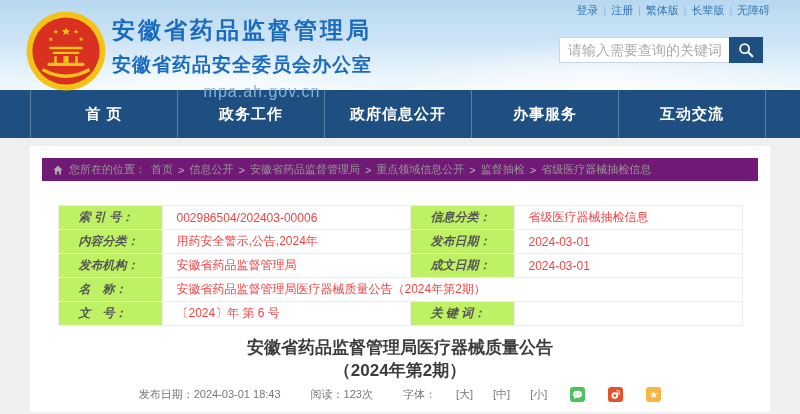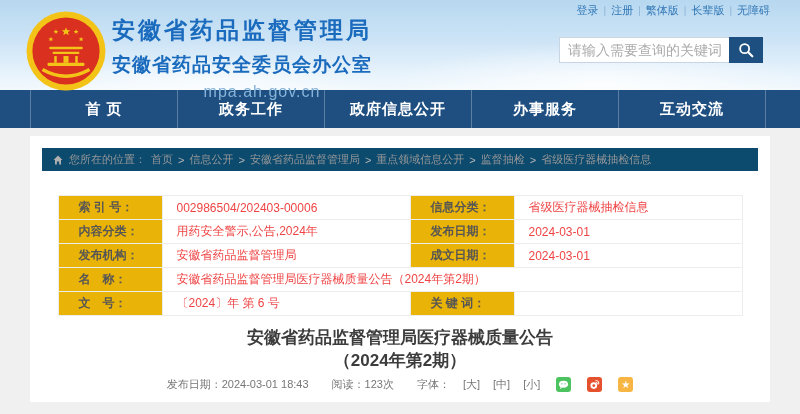--- a/index.html
+++ b/index.html
@@ -25,44 +25,44 @@
   .site-domain { font-size:16px; color:#85b3d9; letter-spacing:1px; text-align:center; margin-top:5px; }
   .search { position:absolute; right:37px; top:37px; display:flex; }
   .search input {
     width:170px; height:26px; border:1px solid #c9d6e2; border-right:none; background:#fff;
     font-size:14px; color:#666; padding:0 8px; outline:none;
   }
   .search input::placeholder { color:#aaa; }
   .search button { width:34px; height:26px; background:#1d5080; border:none; cursor:pointer; display:flex; align-items:center; justify-content:center; }
 
   
-  .main-nav { height:38px; background:#1e4f80; display:flex; padding-left:30px; padding-right:34px; }
+  .main-nav { height:48px; background:#1e4f80; display:flex; padding-left:30px; padding-right:34px; }
   .nav-item {
     flex:1; display:flex; align-items:center; justify-content:center;
     color:#fff; font-size:15px; font-weight:bold; letter-spacing:1px;
     border-left:1px solid rgba(255,255,255,.28); cursor:pointer; white-space:nowrap;
   }
   .nav-item:last-child { border-right:1px solid rgba(255,255,255,.28); }
 
   
   .content { padding:8px 30px 0 30px; }
   .panel { background:#fff; height:266px; padding-top:12px; }
   .breadcrumb {
-    margin:0 12px; height:23px; background:#0c4a6e; display:flex; align-items:center;
+    margin:0 12px; height:23px; background:#701a75; display:flex; align-items:center;
     padding:0 10px; font-size:11px; color:#979797; gap:5px; white-space:nowrap; overflow:hidden;
   }
   .breadcrumb a { color:#979797; text-decoration:none; cursor:pointer; }
   .crumb-sep { color:#b5b5b5; }
 
   .info-table { border-collapse:collapse; table-layout:fixed; width:684px; margin:24px auto 0; }
   .info-table td { border:1px solid #ededed; height:24px; font-size:12px; color:#ef4444; padding-left:14px; white-space:nowrap; overflow:hidden; }
-  .info-table td.lbl { background:#eab308; color:#555; font-weight:bold; padding-left:20px; }
+  .info-table td.lbl { background:#bef264; color:#555; font-weight:bold; padding-left:20px;font-style:italic; }
 
   .article-title { margin-top:10px; text-align:center; font-size:17px; font-weight:bold; color:#3c3c3c; line-height:23px; }
-  .article-meta { margin-top:5px; text-align:center; font-size:11px; color:#777; display:flex; justify-content:center; align-items:center; gap:13px; }
+  .article-meta { margin-top:5px; text-align:center; font-size:11px; color:#777; display:flex; justify-content:center; align-items:center; gap:20px; }
   .article-meta .group { margin-right:10px; }
   .font-size-btn { cursor:pointer; color:#777; }
   .share-icon { width:15px; height:15px; border-radius:3px; display:inline-flex; align-items:center; justify-content:center; cursor:pointer; margin-left:3px; }
   .share-wechat { background:#4cc35e; }
   .share-weibo { background:#e6512d; }
   .share-star { background:#f7b643; color:#fff; font-size:10px; line-height:15px; }
 </style>
 </head>
 <body>
 

